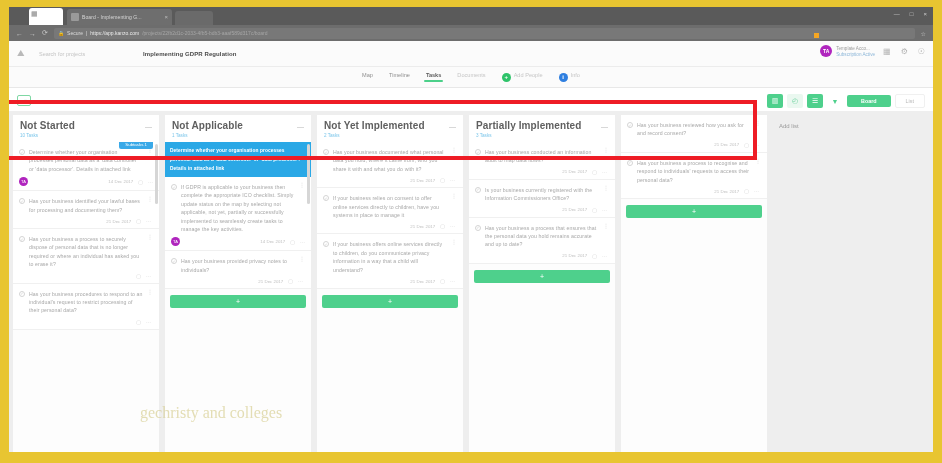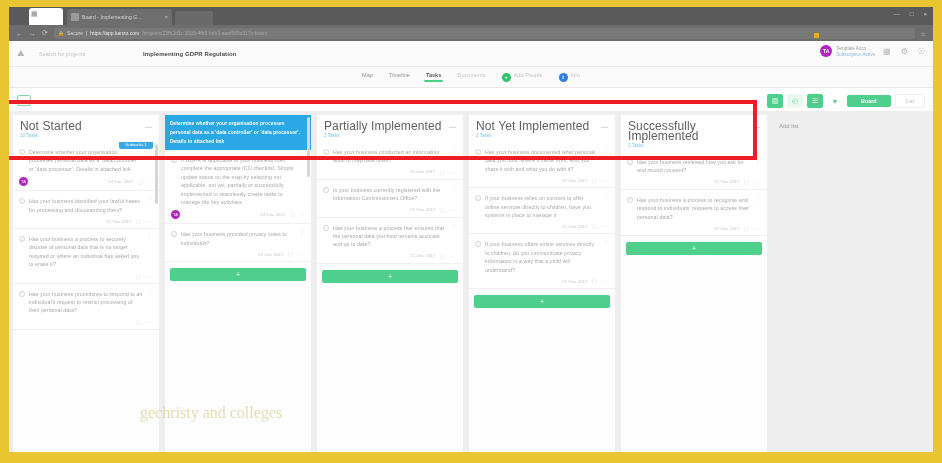--- a/index.html
+++ b/index.html
@@ -138,22 +138,22 @@
   .board {
     position:absolute; left:0; top:104px; width:924px; height:341px;
     background:#eeeeee; display:flex; gap:6px; padding:4px 6px 0 4px;
   }
   .col {
     width:146px; flex:none; display:flex; flex-direction:column;
     background:#f6f6f6;
   }
   .col-head { background:#fff; padding:6px 7px 4px 7px; position:relative;}
   .col-title {
-    font-size:12px; color:#5f5f5f; line-height:10px; letter-spacing:.1px;
-    padding-right:14px; font-weight:normal;
+    font-size:10px; color:#5f5f5f; line-height:10px; letter-spacing:.1px;
+    padding-right:14px; font-weight:bold;
   }
   .col-count { font-size:4.6px; color:#7cc6ea; margin-top:2px;}
   .col-dash { position:absolute; right:7px; top:8px; color:#b5b5b5; font-size:7px;}
   .col-body {
     flex:1; background:#fdfdfd; overflow:hidden; position:relative;
     display:flex; flex-direction:column;
   }
   .card {
     background:#fff; border-bottom:1px solid #f0f0f0;
     padding:6px 6px 4px 6px; position:relative;
@@ -363,20 +363,25 @@
                 <span class="card-date"></span>
                 <span class="mini-ico">▢</span>
                 <span class="mini-ico">⋯</span>
               </span>
             </div>
           </div>
           <div class="col-scroll"></div>
         </div>
       </div>
       <div class="col">
+        <div class="col-head">
+          <div class="col-title">Not Applicable</div>
+          <div class="col-count">1 Tasks</div>
+          <div class="col-dash">—</div>
+        </div>
         <div class="col-body">
           <div class="tooltip-blue">Determine whether your organisation processes personal data as a 'data controller' or 'data processor'. Details in attached link</div>
           <div class="card">
             <div class="card-row">
               <span class="check">✓</span>
               <span class="card-text">If GDPR is applicable to your business then complete the appropriate ICO checklist. Simply update status on the map by selecting not applicable, not yet, partially or successfully implemented to seamlessly create tasks to manage the key activities.</span>
               <span class="kebab">⋮</span>
             </div>
             <div class="foot-spread">
               <span class="card-avatar">TA</span>
@@ -396,20 +401,72 @@
             <div class="card-foot">
               <span style="display: flex; align-items: center; gap: 5px;">
                 <span class="card-date">21 Dec 2017</span>
                 <span class="mini-ico">▢</span>
                 <span class="mini-ico">⋯</span>
               </span>
             </div>
           </div>
           <div class="add-card">+</div>
           <div class="col-scroll"></div>
+        </div>
+      </div>
+      <div class="col">
+        <div class="col-head">
+          <div class="col-title">Not Yet Implemented</div>
+          <div class="col-count">2 Tasks</div>
+          <div class="col-dash">—</div>
+        </div>
+        <div class="col-body">
+          <div class="card">
+            <div class="card-row">
+              <span class="check">✓</span>
+              <span class="card-text">Has your business documented what personal data you hold, where it came from, who you share it with and what you do with it?</span>
+              <span class="kebab">⋮</span>
+            </div>
+            <div class="card-foot">
+              <span style="display: flex; align-items: center; gap: 5px;">
+                <span class="card-date">21 Dec 2017</span>
+                <span class="mini-ico">▢</span>
+                <span class="mini-ico">⋯</span>
+              </span>
+            </div>
+          </div>
+          <div class="card">
+            <div class="card-row">
+              <span class="check">✓</span>
+              <span class="card-text">If your business relies on consent to offer online services directly to children, have you systems in place to manage it</span>
+              <span class="kebab">⋮</span>
+            </div>
+            <div class="card-foot">
+              <span style="display: flex; align-items: center; gap: 5px;">
+                <span class="card-date">21 Dec 2017</span>
+                <span class="mini-ico">▢</span>
+                <span class="mini-ico">⋯</span>
+              </span>
+            </div>
+          </div>
+          <div class="card">
+            <div class="card-row">
+              <span class="check">✓</span>
+              <span class="card-text">If your business offers online services directly to children, do you communicate privacy information in a way that a child will understand?</span>
+              <span class="kebab">⋮</span>
+            </div>
+            <div class="card-foot">
+              <span style="display: flex; align-items: center; gap: 5px;">
+                <span class="card-date">21 Dec 2017</span>
+                <span class="mini-ico">▢</span>
+                <span class="mini-ico">⋯</span>
+              </span>
+            </div>
+          </div>
+          <div class="add-card">+</div>
         </div>
       </div>
       <div class="col">
         <div class="col-head">
           <div class="col-title">Partially Implemented</div>
           <div class="col-count">3 Tasks</div>
           <div class="col-dash">—</div>
         </div>
         <div class="col-body">
           <div class="card">
@@ -451,77 +508,20 @@
                 <span class="card-date">21 Dec 2017</span>
                 <span class="mini-ico">▢</span>
                 <span class="mini-ico">⋯</span>
               </span>
             </div>
           </div>
           <div class="add-card">+</div>
         </div>
       </div>
       <div class="col">
-        <div class="col-head">
-          <div class="col-title">Not Yet Implemented</div>
-          <div class="col-count">2 Tasks</div>
-          <div class="col-dash">—</div>
-        </div>
-        <div class="col-body">
-          <div class="card">
-            <div class="card-row">
-              <span class="check">✓</span>
-              <span class="card-text">Has your business documented what personal data you hold, where it came from, who you share it with and what you do with it?</span>
-              <span class="kebab">⋮</span>
-            </div>
-            <div class="card-foot">
-              <span style="display: flex; align-items: center; gap: 5px;">
-                <span class="card-date">21 Dec 2017</span>
-                <span class="mini-ico">▢</span>
-                <span class="mini-ico">⋯</span>
-              </span>
-            </div>
-          </div>
-          <div class="card">
-            <div class="card-row">
-              <span class="check">✓</span>
-              <span class="card-text">If your business relies on consent to offer online services directly to children, have you systems in place to manage it</span>
-              <span class="kebab">⋮</span>
-            </div>
-            <div class="card-foot">
-              <span style="display: flex; align-items: center; gap: 5px;">
-                <span class="card-date">21 Dec 2017</span>
-                <span class="mini-ico">▢</span>
-                <span class="mini-ico">⋯</span>
-              </span>
-            </div>
-          </div>
-          <div class="card">
-            <div class="card-row">
-              <span class="check">✓</span>
-              <span class="card-text">If your business offers online services directly to children, do you communicate privacy information in a way that a child will understand?</span>
-              <span class="kebab">⋮</span>
-            </div>
-            <div class="card-foot">
-              <span style="display: flex; align-items: center; gap: 5px;">
-                <span class="card-date">21 Dec 2017</span>
-                <span class="mini-ico">▢</span>
-                <span class="mini-ico">⋯</span>
-              </span>
-            </div>
-          </div>
-          <div class="add-card">+</div>
-        </div>
-      </div>
-      <div class="col">
-        <div class="col-head">
-          <div class="col-title">Successfully Implemented</div>
-          <div class="col-count">2 Tasks</div>
-          <div class="col-dash">—</div>
-        </div>
         <div class="col-body">
           <div class="card">
             <div class="card-row">
               <span class="check">✓</span>
               <span class="card-text">Has your business reviewed how you ask for and record consent?</span>
               <span class="kebab">⋮</span>
             </div>
             <div class="card-foot">
               <span style="display: flex; align-items: center; gap: 5px;">
                 <span class="card-date">21 Dec 2017</span>

